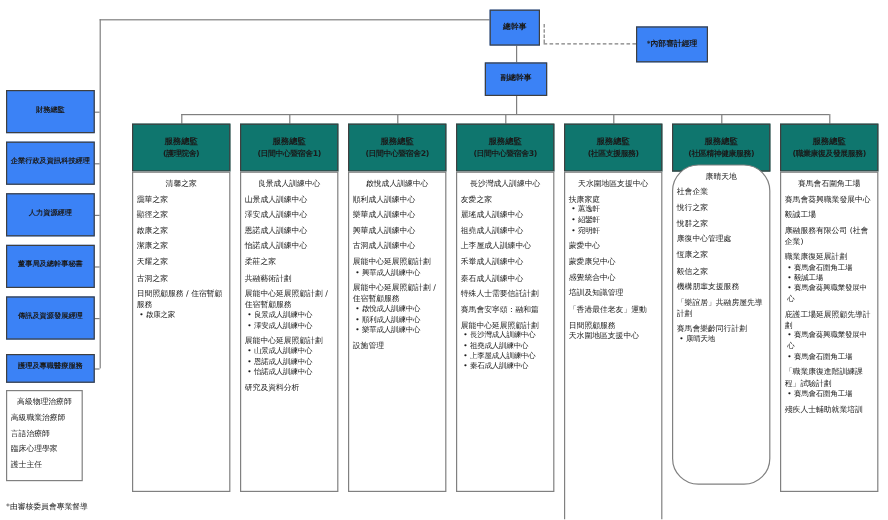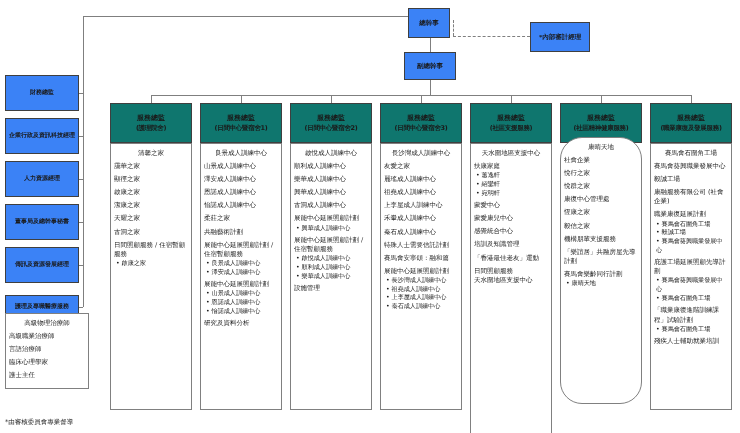--- a/index.html
+++ b/index.html
@@ -66,21 +66,21 @@
 
   <div id="left-stack">
       <div class="bluebox leftbox" style="left: 5px; top: 75px; width: 74px; height: 36px; font-weight: bold;">財務總監</div>
       <div class="bluebox leftbox" style="left: 5px; top: 118px; width: 74px; height: 36px; font-weight: bold;">企業行政及資訊科技經理</div>
       <div class="bluebox leftbox" style="left: 5px; top: 161px; width: 74px; height: 36px; font-weight: bold;">人力資源經理</div>
       <div class="bluebox leftbox" style="left: 5px; top: 204px; width: 74px; height: 36px; font-weight: bold;">董事局及總幹事秘書</div>
       <div class="bluebox leftbox" style="left: 5px; top: 247px; width: 74px; height: 36px; font-weight: bold;">傳訊及資源發展經理</div>
     </div>
 
   <div class="bluebox leftbox" style="left:5px;top:295px;width:74px;height:24px;font-weight:bold;">護理及專職醫療服務</div>
-  <div class="container" id="clinical-list" style="left:5px;top:313px;width:84px;height:76px;">
+  <div class="container" id="clinical-list" style="left:5px;top:325px;width:64px;height:76px;">
       <div class="item">高級物理治療師</div>
       <div class="item">高級職業治療師</div>
       <div class="item">言語治療師</div>
       <div class="item">臨床心理學家</div>
       <div class="item">護士主任</div>
     </div>
 
   <div id="columns-root">
       <div class="colheader" style="left: 110px; top: 103px; width: 82px; height: 40px;">
         <div class="t">服務總監</div>

